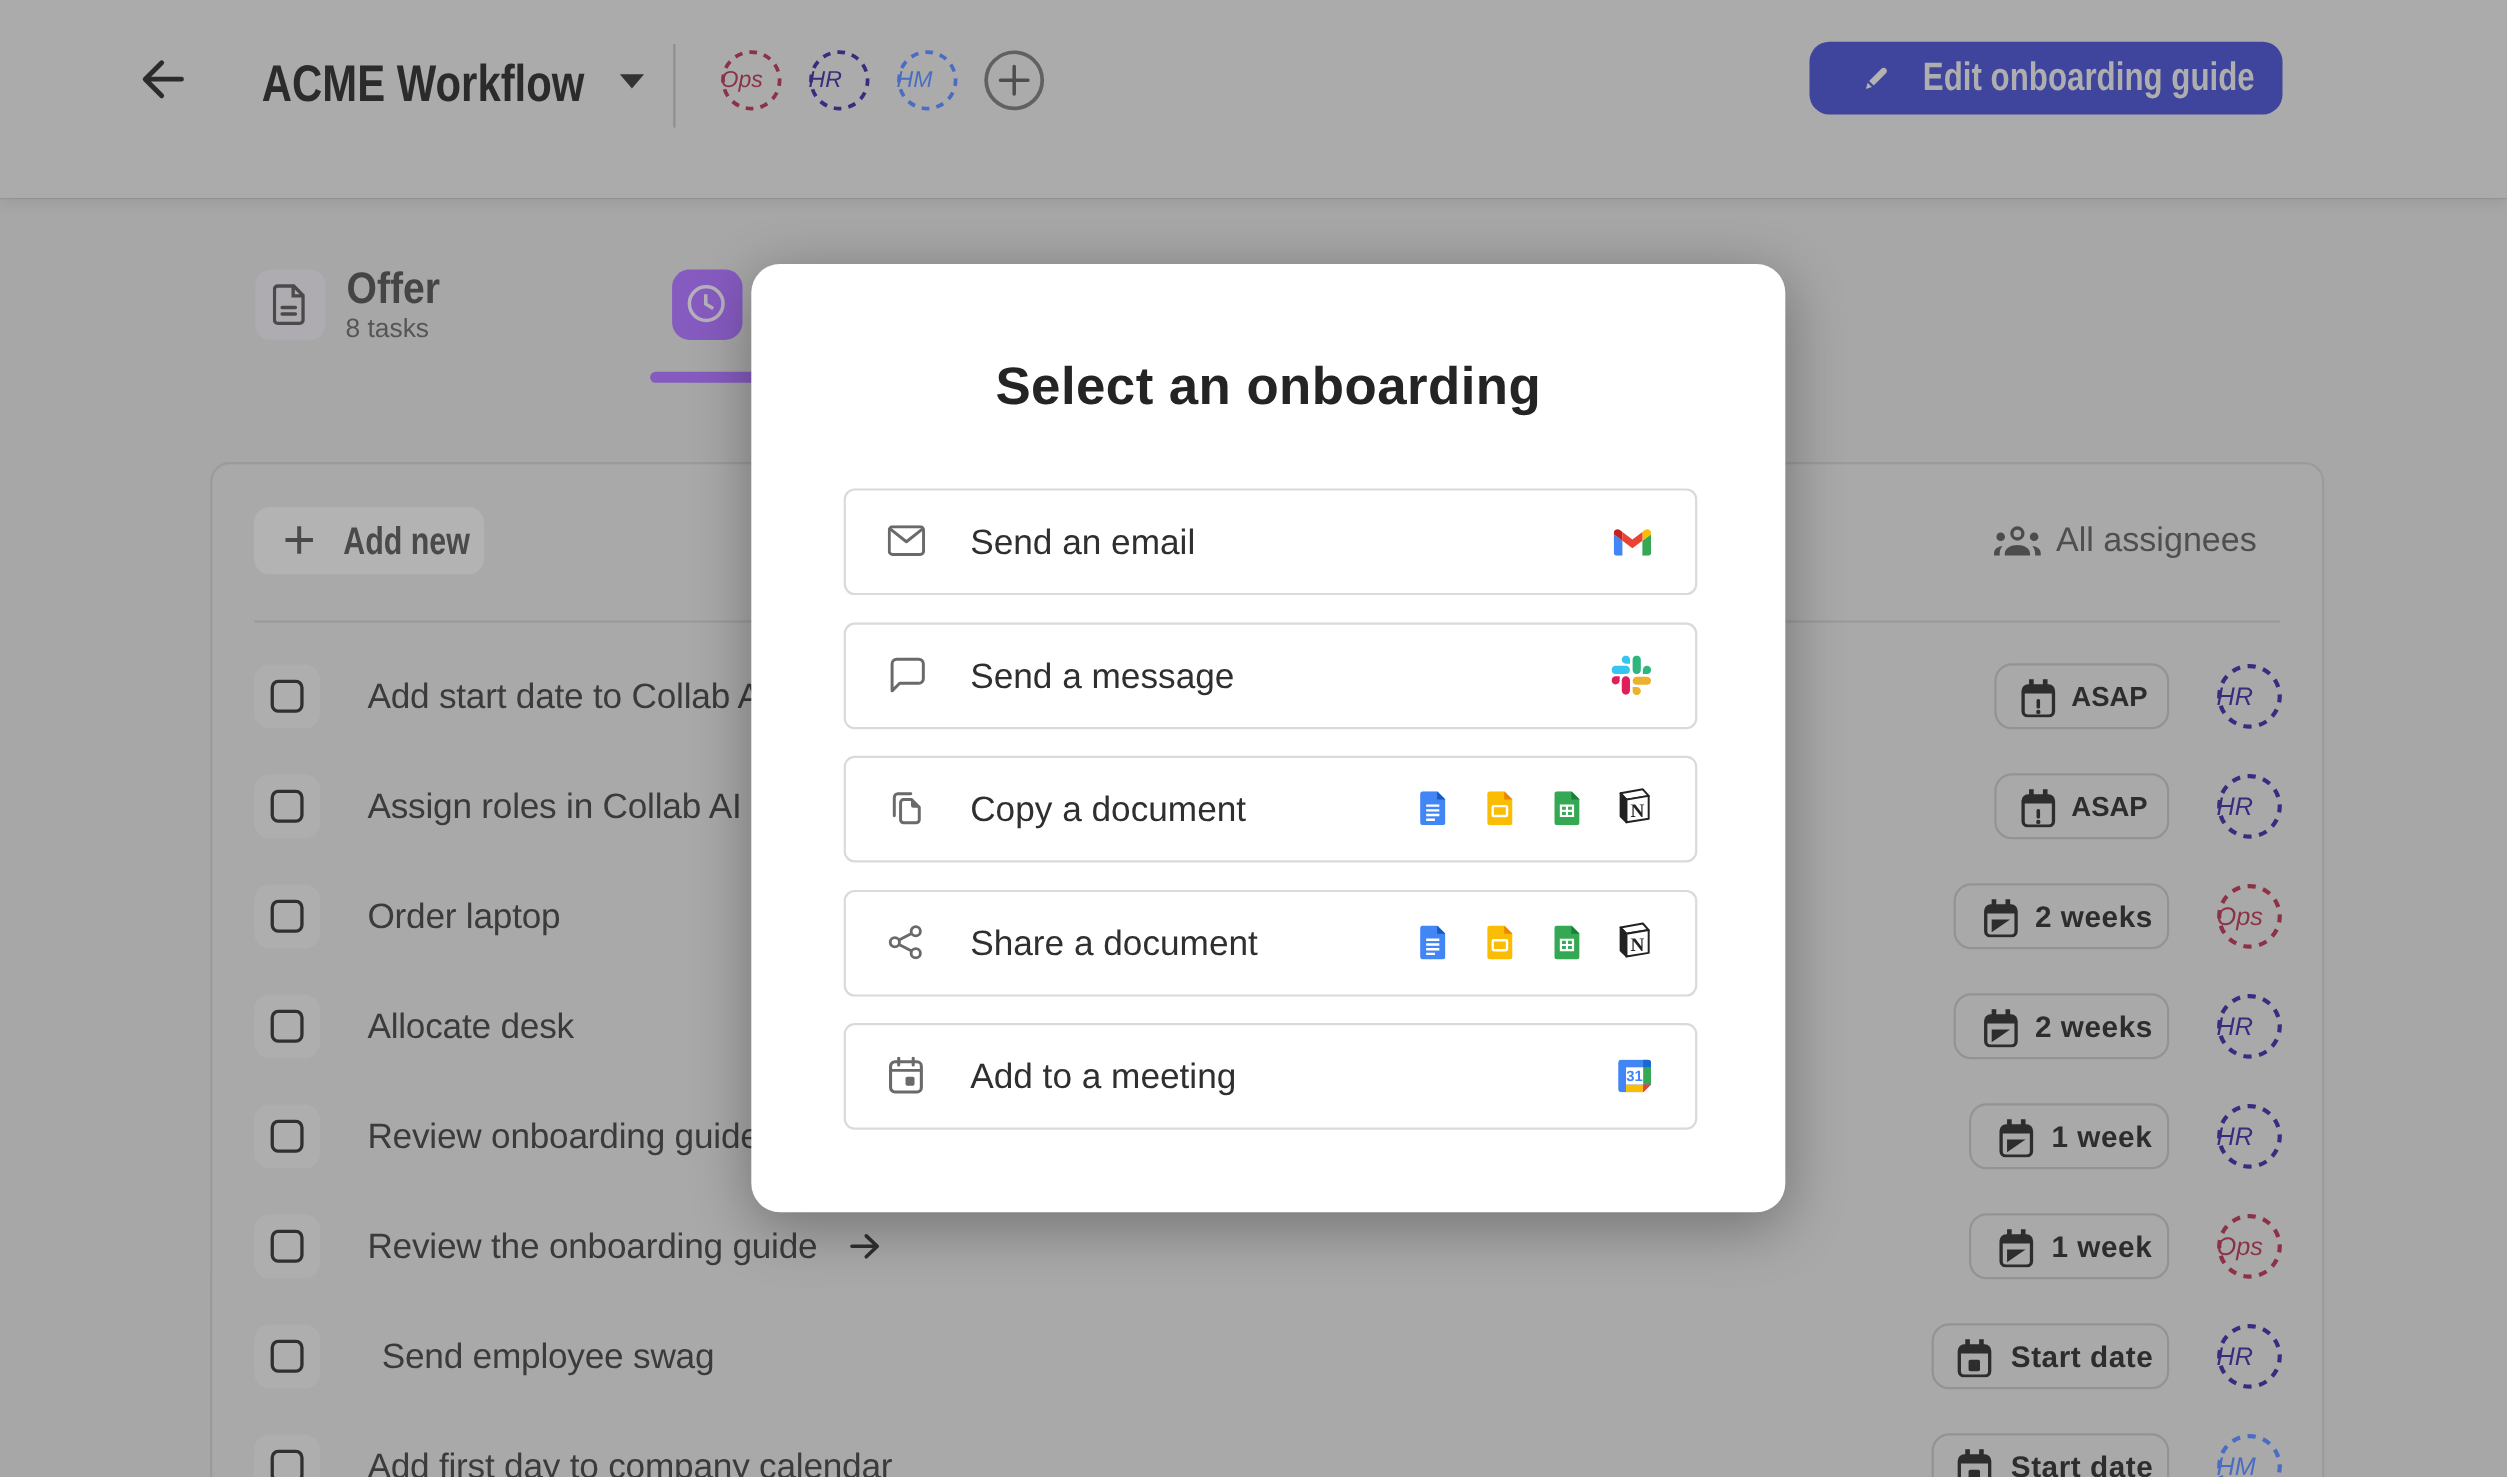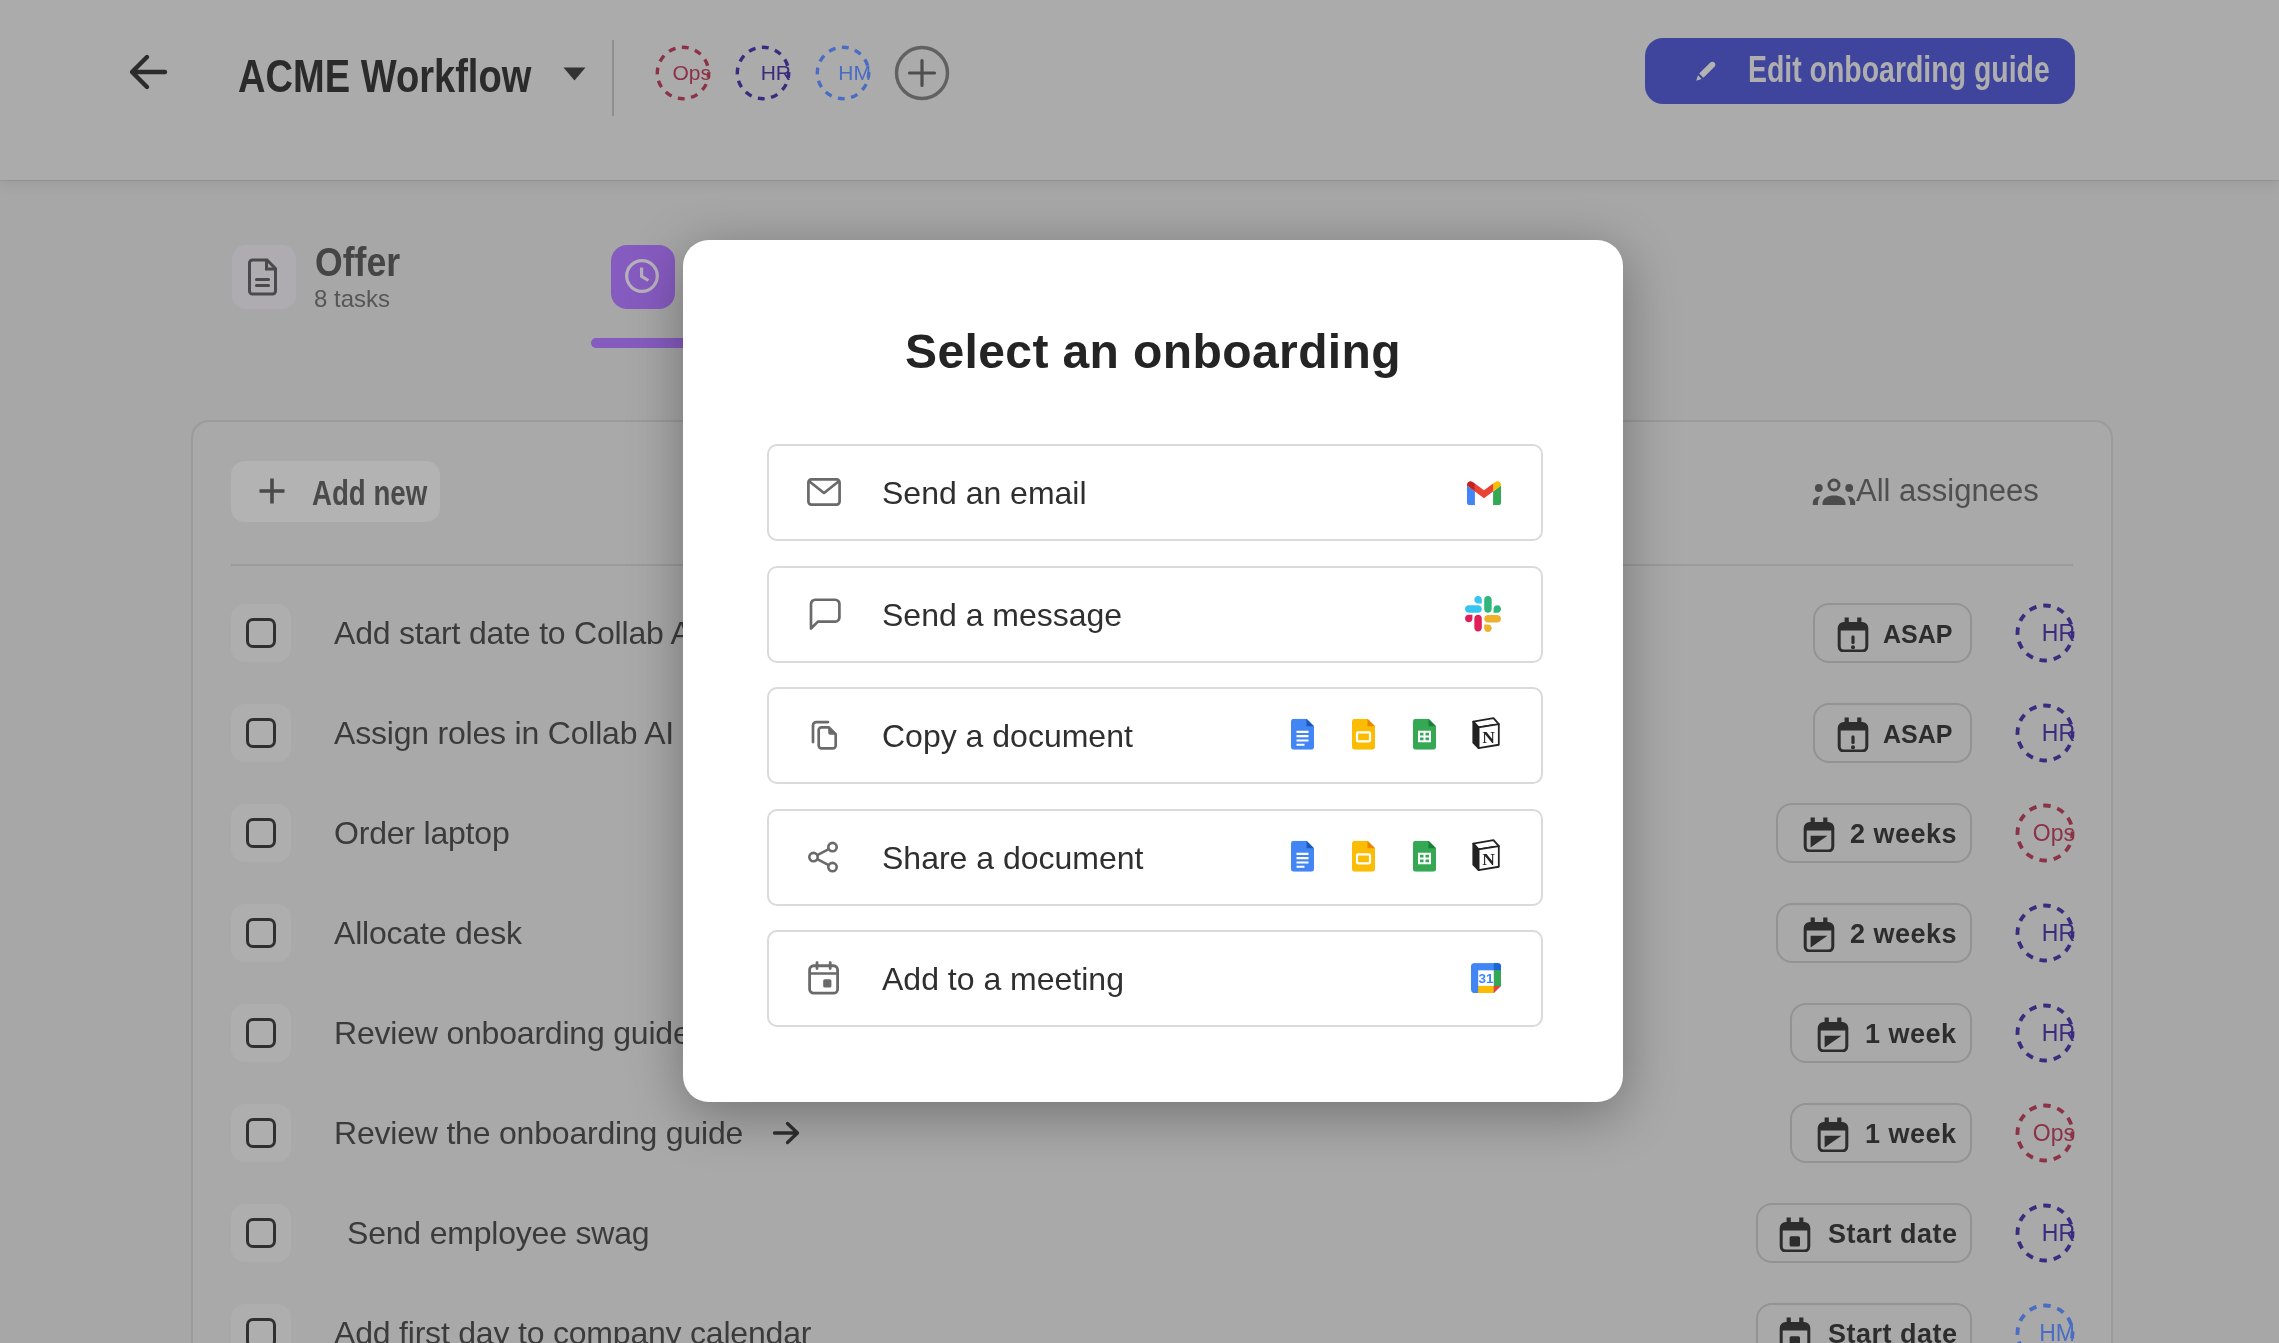--- a/index.html
+++ b/index.html
@@ -6,21 +6,21 @@
   html,body { width:2279px; height:1343px; overflow:hidden; }
   body { font-family:"Liberation Sans", sans-serif; background:#a7a7a7; position:relative; }
   .abs { position:absolute; }
 
   
   #header { position:absolute; left:0; top:0; width:2279px; height:180px; background:#ababab;
             box-shadow:0 1px 0 rgba(0,0,0,0.07), 0 5px 12px rgba(0,0,0,0.07); }
   #title { position:absolute; left:238px; top:50px; font-size:47px; line-height:52px; font-weight:bold; color:#2b2b2b; transform:scaleX(0.81); transform-origin:left center; white-space:nowrap; }
   #vdiv { position:absolute; left:612px; top:40px; width:2px; height:76px; background:#8f8f8f; }
 
-  .avatar { position:absolute; border-radius:50%; display:flex; align-items:center; justify-content:flex-end; }
+  .avatar { position:absolute; border-radius:50%; display:flex; align-items:center; justify-content:flex-start;font-style:italic; }
   .avatar svg { position:absolute; left:0; top:0; }
   .avatar span { position:relative; }
 
   
   #editbtn { position:absolute; left:1645px; top:38px; width:430px; height:66px; border-radius:18px; background:#3f449c; }
   #editbtn svg { position:absolute; left:44px; top:17px; }
   #editbtn .txt { position:absolute; left:103px; top:11px; }
   #editbtn .txt { color:#aeaeae; font-size:36px; font-weight:bold; transform:scaleX(0.79); transform-origin:left center; white-space:nowrap; }
 
   
@@ -28,21 +28,21 @@
   #offer-title { position:absolute; left:315px; top:240px; font-size:40px; line-height:44px; font-weight:bold; color:#454545; transform:scaleX(0.89); transform-origin:left center; }
   #offer-sub { position:absolute; left:314px; top:285px; font-size:24px; color:#565656; }
   #purpleline { position:absolute; left:591px; top:338px; width:112px; height:10px; background:#865bc0; border-radius:5px; }
 
   
   #card { position:absolute; left:191px; top:420px; width:1922px; height:980px; background:#a9a9a9;
           border:2px solid #9b9b9b; border-radius:18px; }
   #addnew { position:absolute; left:231px; top:461px; width:209px; height:61px; border-radius:14px; background:#b3b3b3;font-weight:bold; }
   #addnew svg { position:absolute; left:27px; top:16px; }
   #addnew span { position:absolute; left:81px; top:12px; font-size:35px; color:#4a4a4a; transform:scaleX(0.79); transform-origin:left center; white-space:nowrap; }
-  #allass { position:absolute; top:473px; left:1812px; display:flex; align-items:center; }
+  #allass { position:absolute; top:473px; left:1812px; display:flex; align-items:center; gap:13px; }
   #allass span { font-size:31px; color:#4f4f4f; }
   #carddiv { position:absolute; left:231px; top:564px; width:1842px; height:2px; background:#9b9b9b; }
 
   
   .halo { position:absolute; left:231px; width:60px; height:58px; border-radius:14px; background:#aeaeae; }
   .cb { position:absolute; left:246px; width:30px; height:30px; border:3.5px solid #303030; border-radius:7px; }
   .task { position:absolute; left:334px; font-size:32px; color:#3b3b3b; white-space:nowrap; display:flex; align-items:center; gap:18px; letter-spacing:-0.2px;}
 
   .chip { position:absolute; right:307px; height:60px; border:2px solid #939393; border-radius:16px; }
   .chip span { font-size:27px; font-weight:bold; color:#2d2d2d; white-space:nowrap; }

